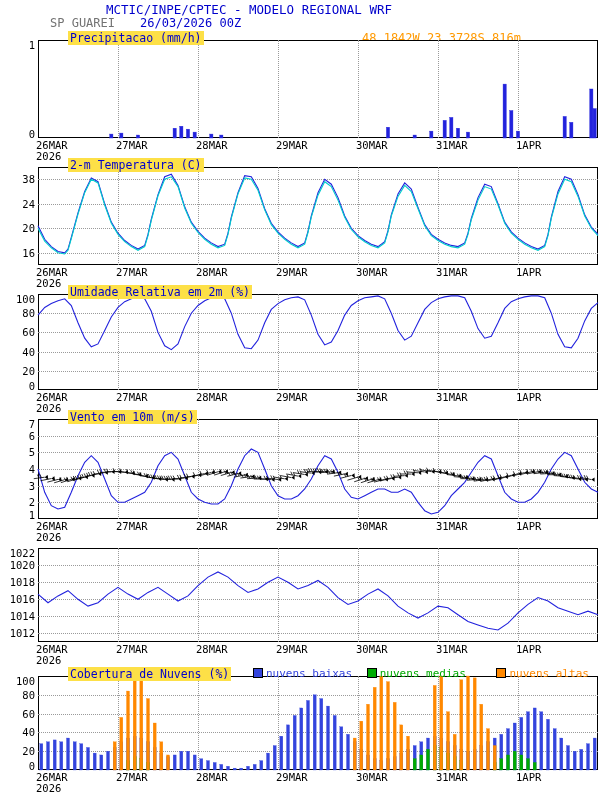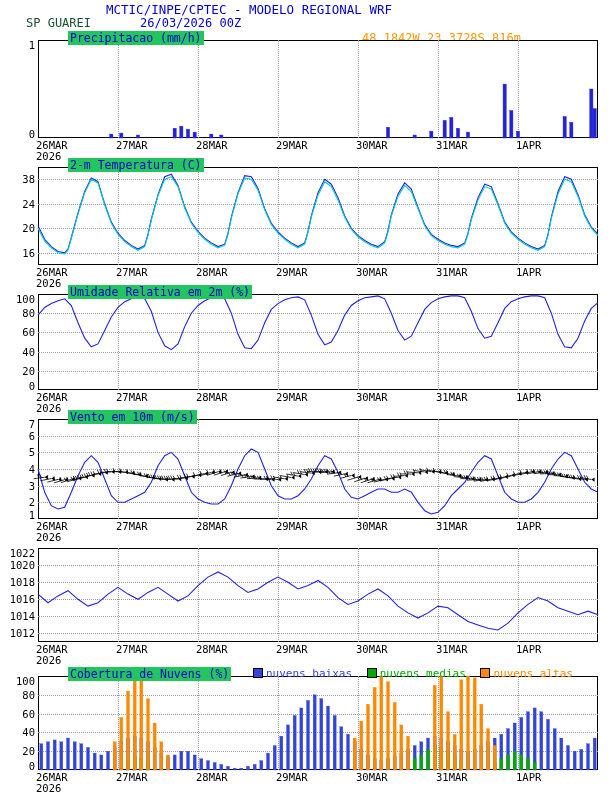--- a/index.html
+++ b/index.html
@@ -1,26 +1,26 @@
 <!DOCTYPE html>
 <html><head>
 <meta charset="utf-8">
 <style>
   html,body{margin:0;padding:0;background:#ffffff;}
   body{width:612px;height:792px;font-family:"DejaVu Sans Mono",monospace;overflow:hidden;}
   .page{position:relative;width:564px;height:792px;}
 
   .hdr-title{position:absolute;left:106px;top:2px;font-size:12.5px;color:#0000cc;letter-spacing:0px;white-space:nowrap;}
-  .hdr-station{position:absolute;left:26px;top:16px;font-size:12px;color:#14532d;white-space:nowrap;}
+  .hdr-station{position:absolute;left:50px;top:16px;font-size:12px;color:#737373;white-space:nowrap;}
   .hdr-date{position:absolute;left:140px;top:16px;font-size:12px;color:#0000cc;white-space:nowrap;}
   .hdr-coord{position:absolute;left:362px;top:31px;font-size:12px;color:#ff9900;white-space:nowrap;}
 
   .panel{position:absolute;left:38px;}
   .frame{position:absolute;left:0;top:0;width:100%;height:100%;border:1px solid #000;box-sizing:border-box;background:#fff;}
-  .ptitle{position:absolute;font-size:11.5px;color:#0000cc;white-space:nowrap;background:#22c55e;padding:0 2px;z-index:6;}
+  .ptitle{position:absolute;font-size:11.5px;color:#0000cc;white-space:nowrap;background:#fde047;padding:0 2px;z-index:6;}
   .ptitle2{position:absolute;font-size:11.5px;color:#00cccc;white-space:nowrap;background:#fff;padding:0 2px;z-index:6;}
 
   .ytick{position:absolute;right:100%;margin-right:3px;font-size:10.5px;color:#000;transform:translateY(-50%);white-space:nowrap;text-align:right;}
   .xtick{position:absolute;top:100%;margin-top:1px;font-size:10.5px;color:#000;white-space:nowrap;transform:translateX(-2px);}
   .xtick.sub{margin-top:12px;}
   .grid-v{position:absolute;top:0;bottom:0;width:1px;border-left:1px dotted #9a9a9a;}
   .grid-h{position:absolute;left:0;right:0;height:1px;border-top:1px dotted #9a9a9a;}
   svg{position:absolute;left:0;top:0;overflow:visible;}
 
   .legend{position:absolute;font-size:11px;white-space:nowrap;z-index:7;}
@@ -713,21 +713,21 @@
         <path d="M0.0 46.1 L10.0 54.7 L20.0 47.9 L30.0 42.7 L40.0 51.3 L50.0 58.1 L60.0 54.7 L70.0 46.1 L80.0 39.3 L90.0 46.1 L100.0 51.3 L110.0 44.4 L120.0 39.3 L130.0 46.1 L140.0 53.0 L150.0 47.9 L160.0 37.6 L170.0 29.1 L180.0 23.9 L190.0 29.1 L200.0 37.6 L210.0 44.4 L220.0 41.0 L230.0 34.2 L240.0 29.1 L250.0 34.2 L260.0 41.0 L270.0 37.6 L280.0 32.5 L290.0 39.3 L300.0 49.6 L310.0 56.4 L320.0 53.0 L330.0 46.1 L340.0 41.0 L350.0 47.9 L360.0 58.1 L370.0 64.9 L380.0 70.1 L390.0 64.9 L400.0 58.1 L410.0 59.8 L420.0 66.7 L430.0 73.5 L440.0 76.9 L450.0 80.3 L460.0 82.0 L470.0 75.2 L480.0 64.9 L490.0 56.4 L500.0 49.6 L510.0 53.0 L520.0 59.8 L530.0 63.2 L540.0 66.7 L550.0 63.2 L560.0 66.7" fill="none" stroke="#2222dd" stroke-width="1.1"></path>
       </svg>
     </div>
 
   <div class="panel" id="p5" style="top:676px;width:560px;height:94px;">
     <div class="frame"></div>
     <div class="ptitle" style="left:30px;top:-9px;">Cobertura de Nuvens (%)</div>
     <div class="legend" style="left:215px;top:-9px;">
       <span class="lg-low"><span class="sw" style="background:#3344dd"></span><span>nuvens baixas</span></span>
       <span class="lg-mid" style="margin-left:8px;"><span class="sw" style="background:#00aa00"></span><span>nuvens medias</span></span>
-      <span class="lg-high" style="margin-left:8px;"><span class="sw" style="background:#ff8800"></span><span>nuvens altas</span></span>
+      <span class="lg-high" style="margin-left:24px;"><span class="sw" style="background:#ff8800"></span><span>nuvens altas</span></span>
     </div>
   <div class="ytick" style="top: 90px;">0</div>
       <div class="grid-h" style="top: 75.2px;"></div>
       <div class="ytick" style="top: 75.2px;">20</div>
       <div class="grid-h" style="top: 56.4px;"></div>
       <div class="ytick" style="top: 56.4px;">40</div>
       <div class="grid-h" style="top: 37.6px;"></div>
       <div class="ytick" style="top: 37.6px;">60</div>
       <div class="grid-h" style="top: 18.8px;"></div>
       <div class="ytick" style="top: 18.8px;">80</div>

